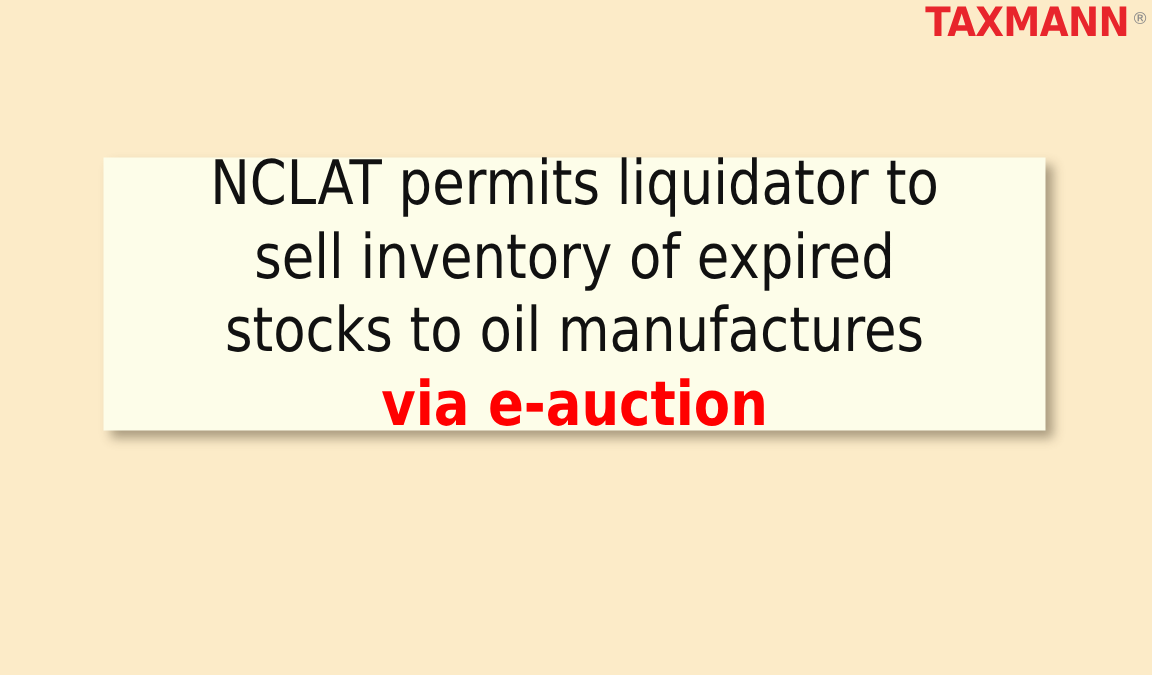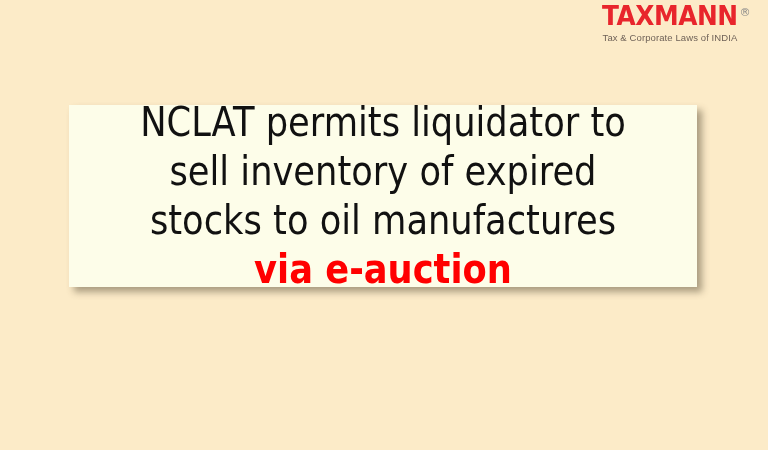--- a/index.html
+++ b/index.html
@@ -13,21 +13,21 @@
     background: #fcebc8;
     font-family: "Liberation Sans", sans-serif;
     overflow: hidden;
     position: relative;
   }
 
   
   .logo-block {
     position: absolute;
     top: 5px;
-    right: 23px;
+    right: 8px;
     width: 150px;
     text-align: center;
     line-height: 1;
   }
   .wordmark {
     position: relative;
     display: inline-block;
     font-family: "DejaVu Sans", sans-serif;
     font-weight: bold;
     font-size: 27px;
@@ -89,21 +89,20 @@
   }
 </style>
 </head>
 <body>
 
 <div class="logo-block">
   <div class="wordmark">
     <span>TAXMANN</span>
     <span class="reg-mark">®</span>
   </div>
-  <div class="tagline">Tax &amp; Corporate Laws of INDIA</div>
 </div>
 
 <div class="card">
   <div class="headline">
     <span class="line">NCLAT permits liquidator to</span>
     <span class="line">sell inventory of expired</span>
     <span class="line">stocks to oil manufactures</span>
     <span class="line accent">via e-auction</span>
   </div>
 </div>

